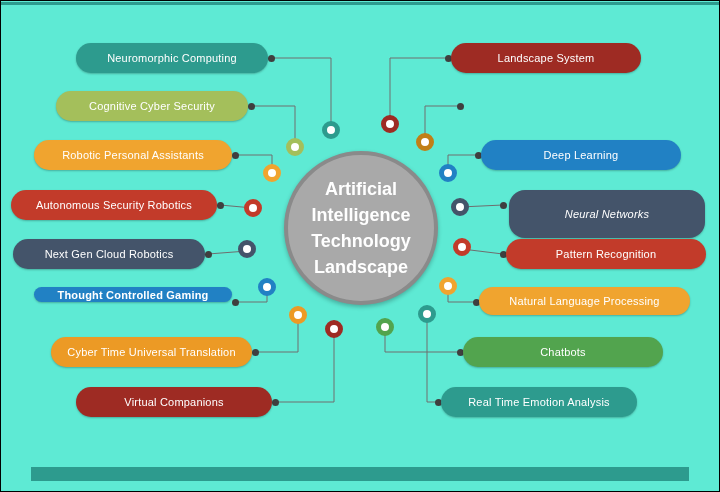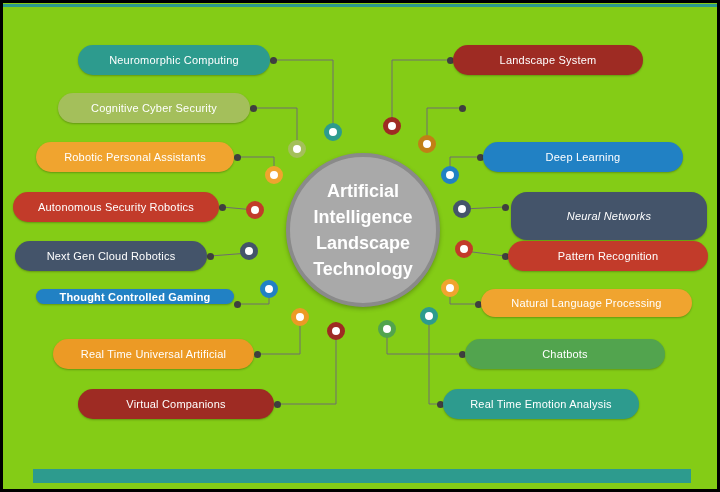--- a/index.html
+++ b/index.html
@@ -1,18 +1,18 @@
 <!DOCTYPE html>
 <html><head>
 <meta charset="utf-8">
 <style>
   html,body{margin:0;padding:0;background:#fff;}
   .page{
-    position:relative;width:720px;height:492px;background:#84cc16;
-    border:3px solid #000000;box-sizing:border-box;overflow:hidden;
+    position:relative;width:720px;height:492px;background:#5eead4;
+    border:1px solid #000000;box-sizing:border-box;overflow:hidden;
     font-family:"Liberation Sans",sans-serif;
   }
   .top-line{position:absolute;left:0;top:1px;width:720px;height:3px;}
   .bottom-bar{position:absolute;left:30px;top:466px;width:658px;height:14px;}
   .connectors{position:absolute;left:0;top:0;width:720px;height:492px;}
   .pill{
     position:absolute;border-radius:16px;color:#ffffff;
     display:flex;align-items:center;justify-content:center;
     font-size:11px;letter-spacing:.2px;white-space:nowrap;
     box-shadow:0 1px 2px rgba(0,0,0,.25);
@@ -81,21 +81,21 @@
         <span>Next Gen Cloud Robotics</span>
       </div>
       <div class="dot" style="left: 230.5px; top: 297.5px; background: rgb(63, 63, 63);"></div>
       <div class="ring" style="left: 257px; top: 277px; border-color: rgb(33, 129, 196);"></div>
       <div class="pill" style="left: 33px; top: 286px; width: 198px; height: 15px; background: rgb(33, 129, 196); font-weight: bold;">
         <span>Thought Controlled Gaming</span>
       </div>
       <div class="dot" style="left: 250.5px; top: 347.5px; background: rgb(63, 63, 63);"></div>
       <div class="ring" style="left: 288px; top: 305px; border-color: rgb(236, 154, 37);"></div>
       <div class="pill" style="left: 50px; top: 336px; width: 201px; height: 30px; background: rgb(236, 154, 37);">
-        <span>Real Time Universal Artificial</span>
+        <span>Cyber Time Universal Translation</span>
       </div>
       <div class="dot" style="left: 270.5px; top: 397.5px; background: rgb(63, 63, 63);"></div>
       <div class="ring" style="left: 324px; top: 319px; border-color: rgb(158, 43, 35);"></div>
       <div class="pill" style="left: 75px; top: 386px; width: 196px; height: 30px; background: rgb(158, 43, 35);">
         <span>Virtual Companions</span>
       </div>
       <div class="dot" style="left: 443.5px; top: 53.5px; background: rgb(63, 63, 63);"></div>
       <div class="ring" style="left: 380px; top: 114px; border-color: rgb(158, 43, 35);"></div>
       <div class="pill" style="left: 450px; top: 42px; width: 190px; height: 30px; background: rgb(158, 43, 35);">
         <span>Landscape System</span>
@@ -130,19 +130,19 @@
       <div class="dot" style="left: 433.5px; top: 397.5px; background: rgb(63, 63, 63);"></div>
       <div class="ring" style="left: 417px; top: 304px; border-color: rgb(45, 155, 142);"></div>
       <div class="pill" style="left: 440px; top: 386px; width: 196px; height: 30px; background: rgb(45, 155, 142);">
         <span>Real Time Emotion Analysis</span>
       </div>
     </div>
 
   <div class="circle" style="background: rgb(169, 169, 169); border: 4px solid rgb(138, 138, 138);">
     <div>
       <div>Artificial Intelligence</div>
+      <div>Technology</div>
       <div>Landscape</div>
-      <div>Technology</div>
     </div>
   </div>
 
   <div class="bottom-bar" style="background: rgb(45, 155, 142);"></div>
 </div>
 
 </body></html>

